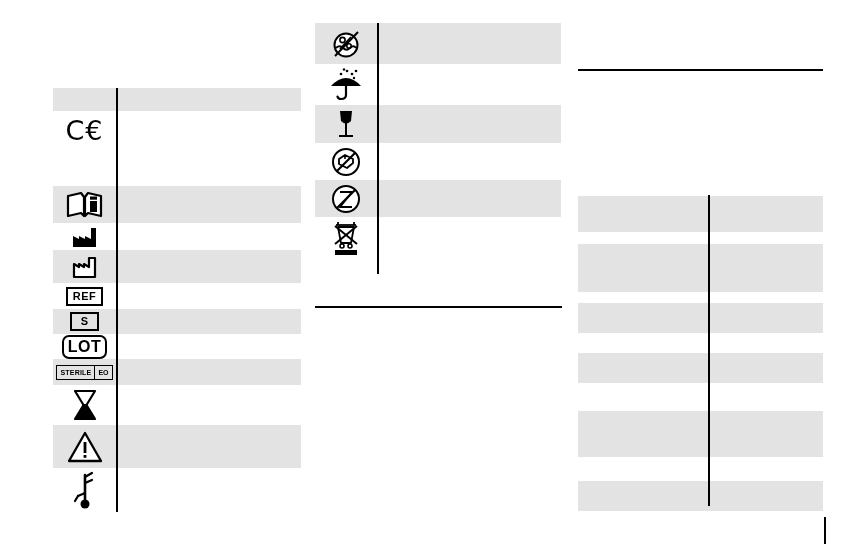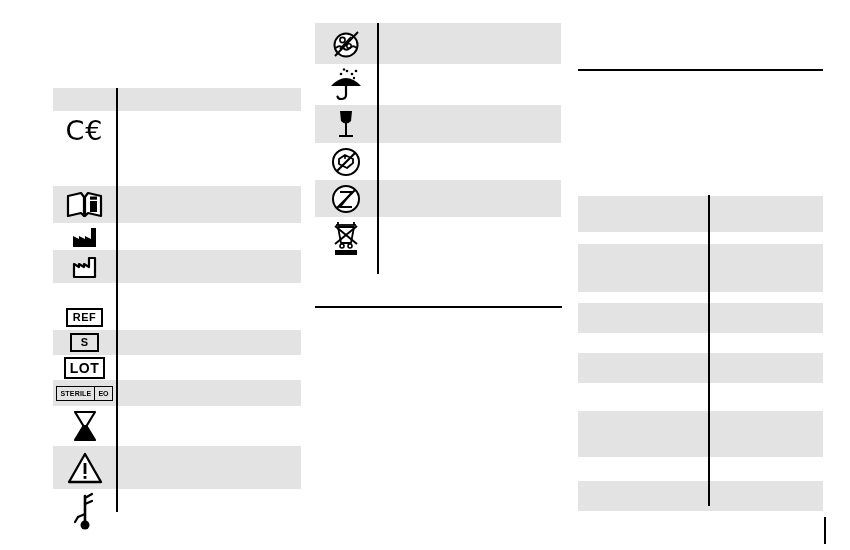--- a/index.html
+++ b/index.html
@@ -81,21 +81,21 @@
     border: 2px solid #000;
     font-weight: bold;
     font-family: "Liberation Sans", sans-serif;
     display: inline-block;
     text-align: center;
     line-height: 1;
     background: transparent;
   }
   .boxlabel.ref  { font-size: 11px; padding: 2px 5px; letter-spacing: .5px; }
   .boxlabel.s    { font-size: 11px; padding: 2px 9px; }
-  .boxlabel.lot  { font-size: 14px; padding: 2px 4px; letter-spacing: .5px; }
+  .boxlabel.lot  { font-size: 16px; padding: 2px 4px; letter-spacing: .5px; border-radius: 7px; }
 
   .sterile-box {
     display: flex;
     border: 1.6px solid #000;
     line-height: 1;
     font-weight: bold;
     font-family: "Liberation Sans", sans-serif;
   }
   .sterile-box .a {
     padding: 3px 3px 3px 3px;
@@ -156,21 +156,21 @@
       <div class="symcell-icon" style="width:63px;height:33px;">
         <span class="ico">
           <svg width="30" height="24" viewBox="0 0 30 24">
             <path d="M4 22 L4 9 L9 12 L9 9 L14 12 L14 9 L19 12 L19 3 L25 3 L25 22 Z" fill="#fff" stroke="#000" stroke-width="2.2" stroke-linejoin="round"></path>
           </svg>
         </span>
       </div>
       <div class="symcell-text"></div>
     </div>
 
-    <div class="symrow" style="height:26px;margin-top:21px;">
+    <div class="symrow" style="height:26px;">
       <div class="symcell-icon" style="width:63px;height:26px;">
         <span class="boxlabel ref">REF</span>
       </div>
       <div class="symcell-text"></div>
     </div>
 
     <div class="symrow shaded" style="height:25px;">
       <div class="symcell-icon" style="width:63px;height:25px;">
         <span class="boxlabel s">S</span>
       </div>

